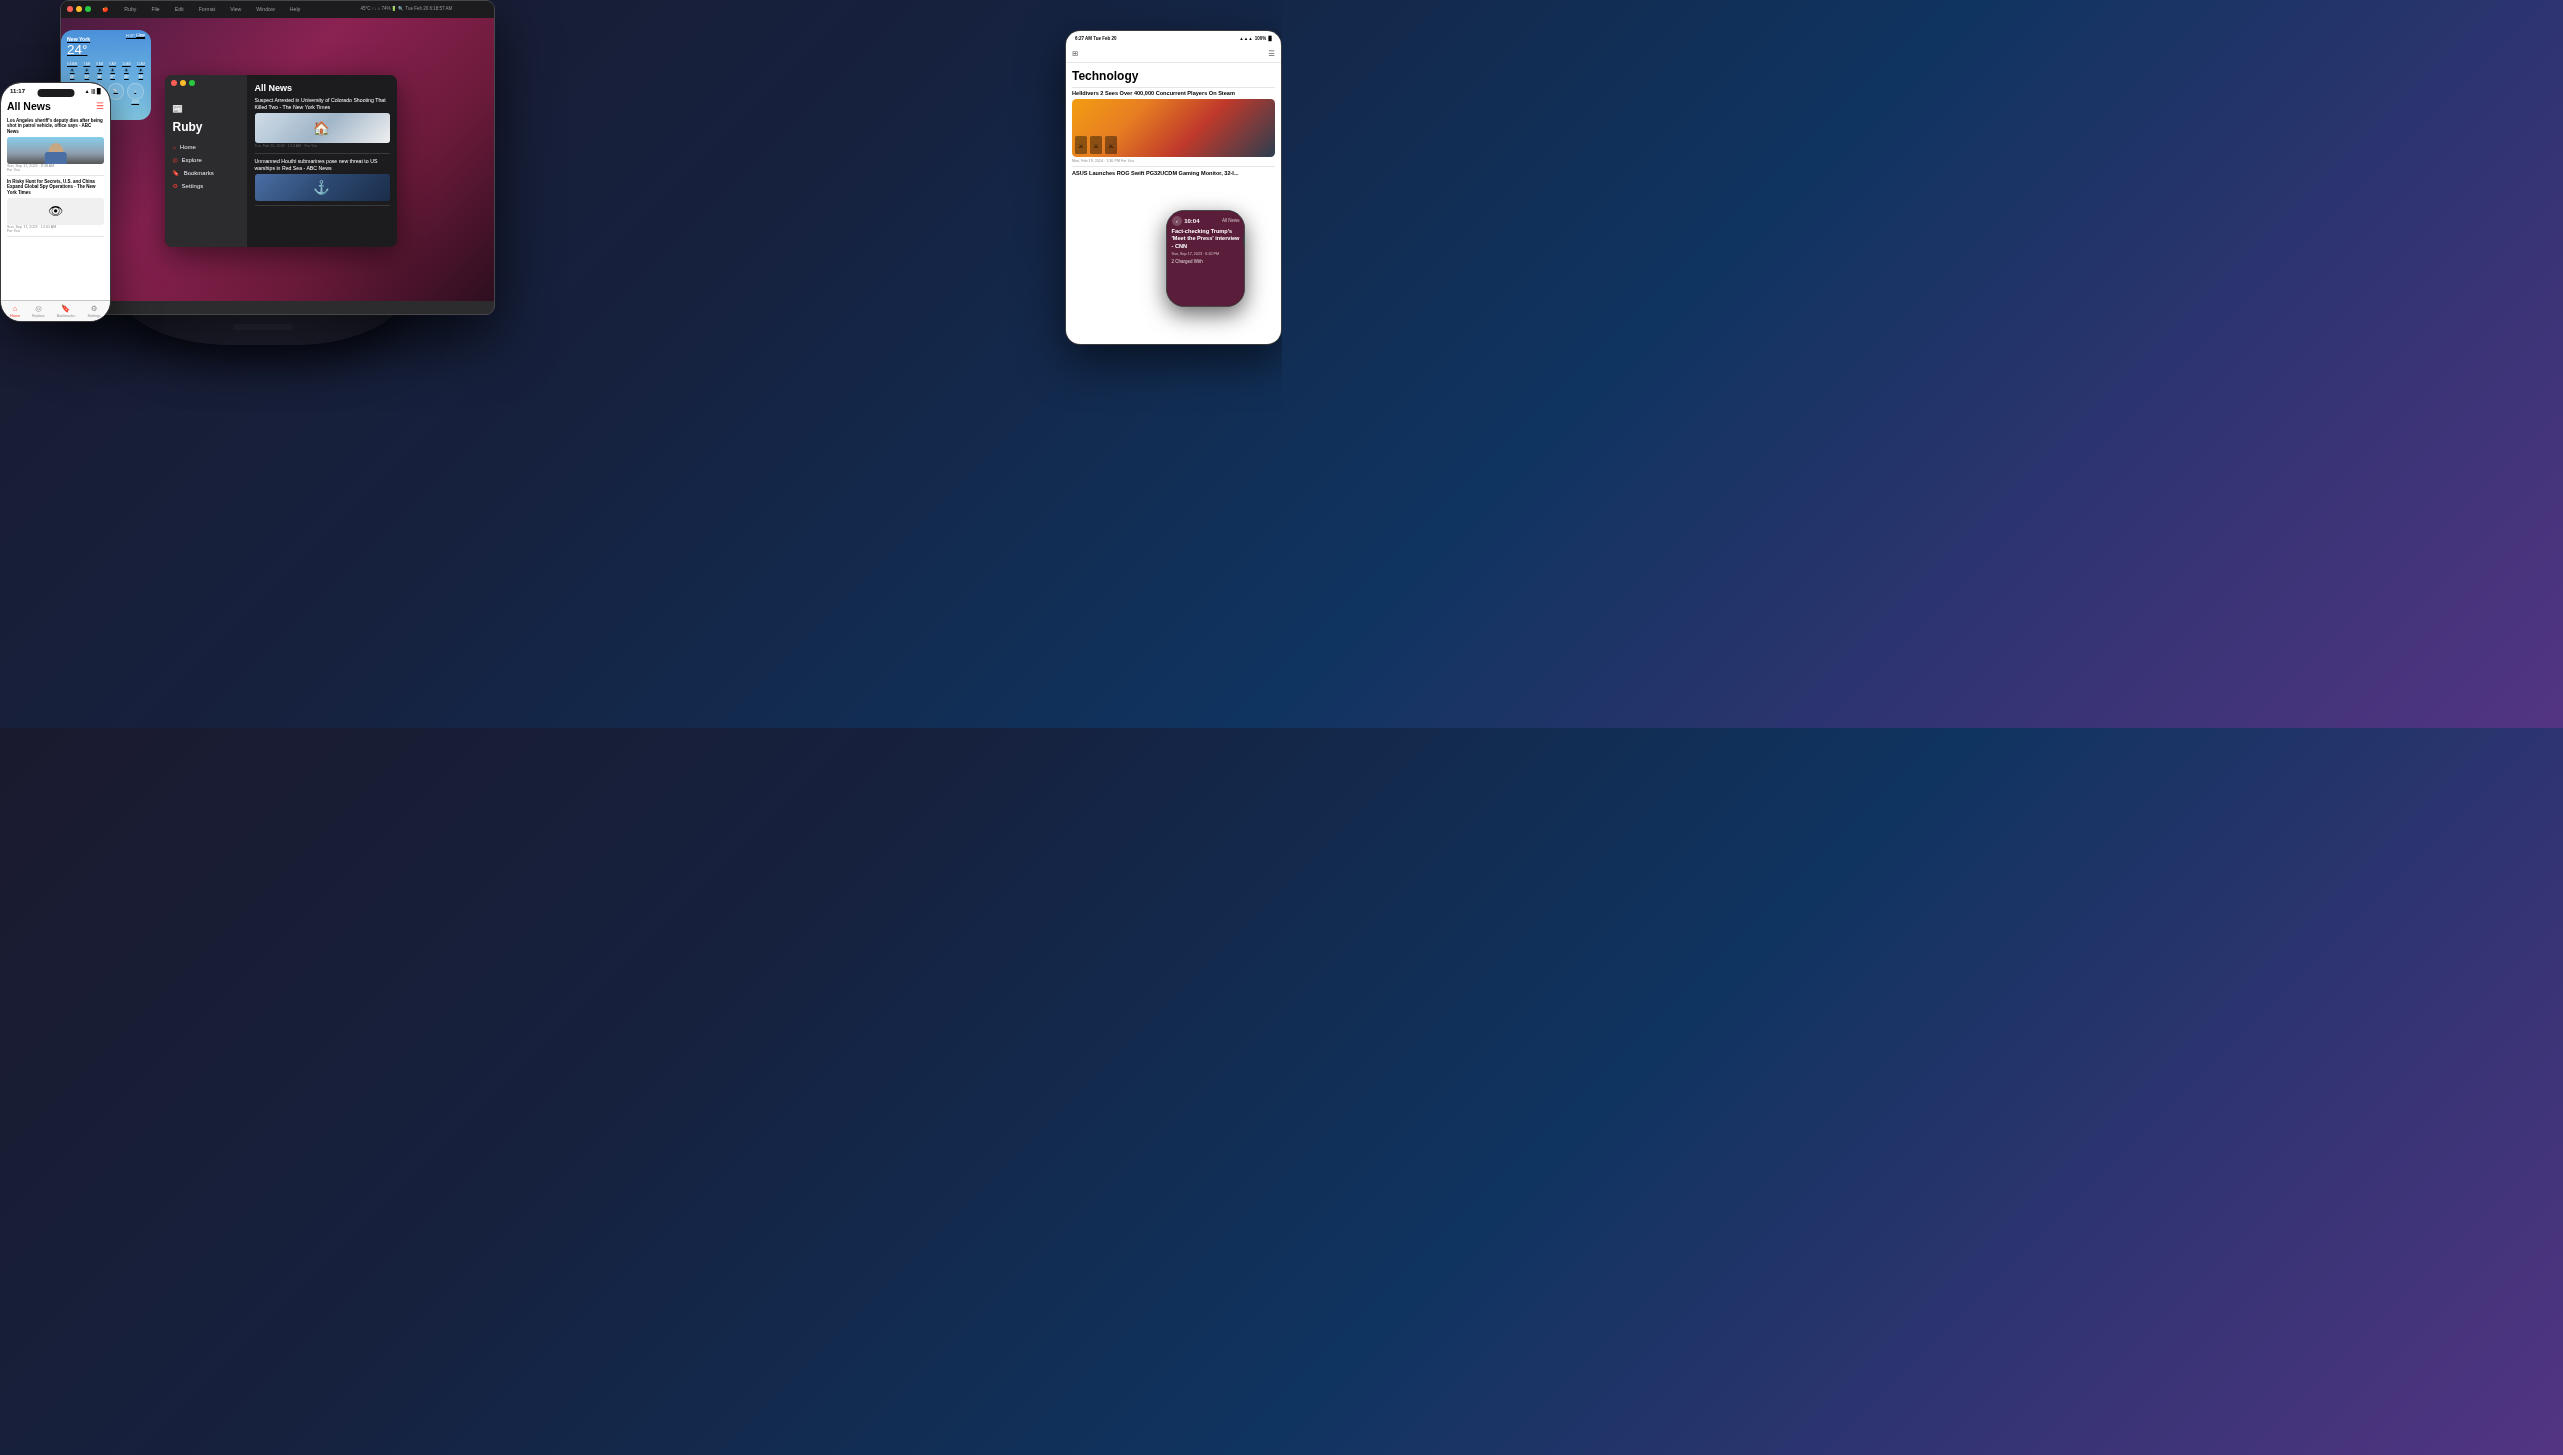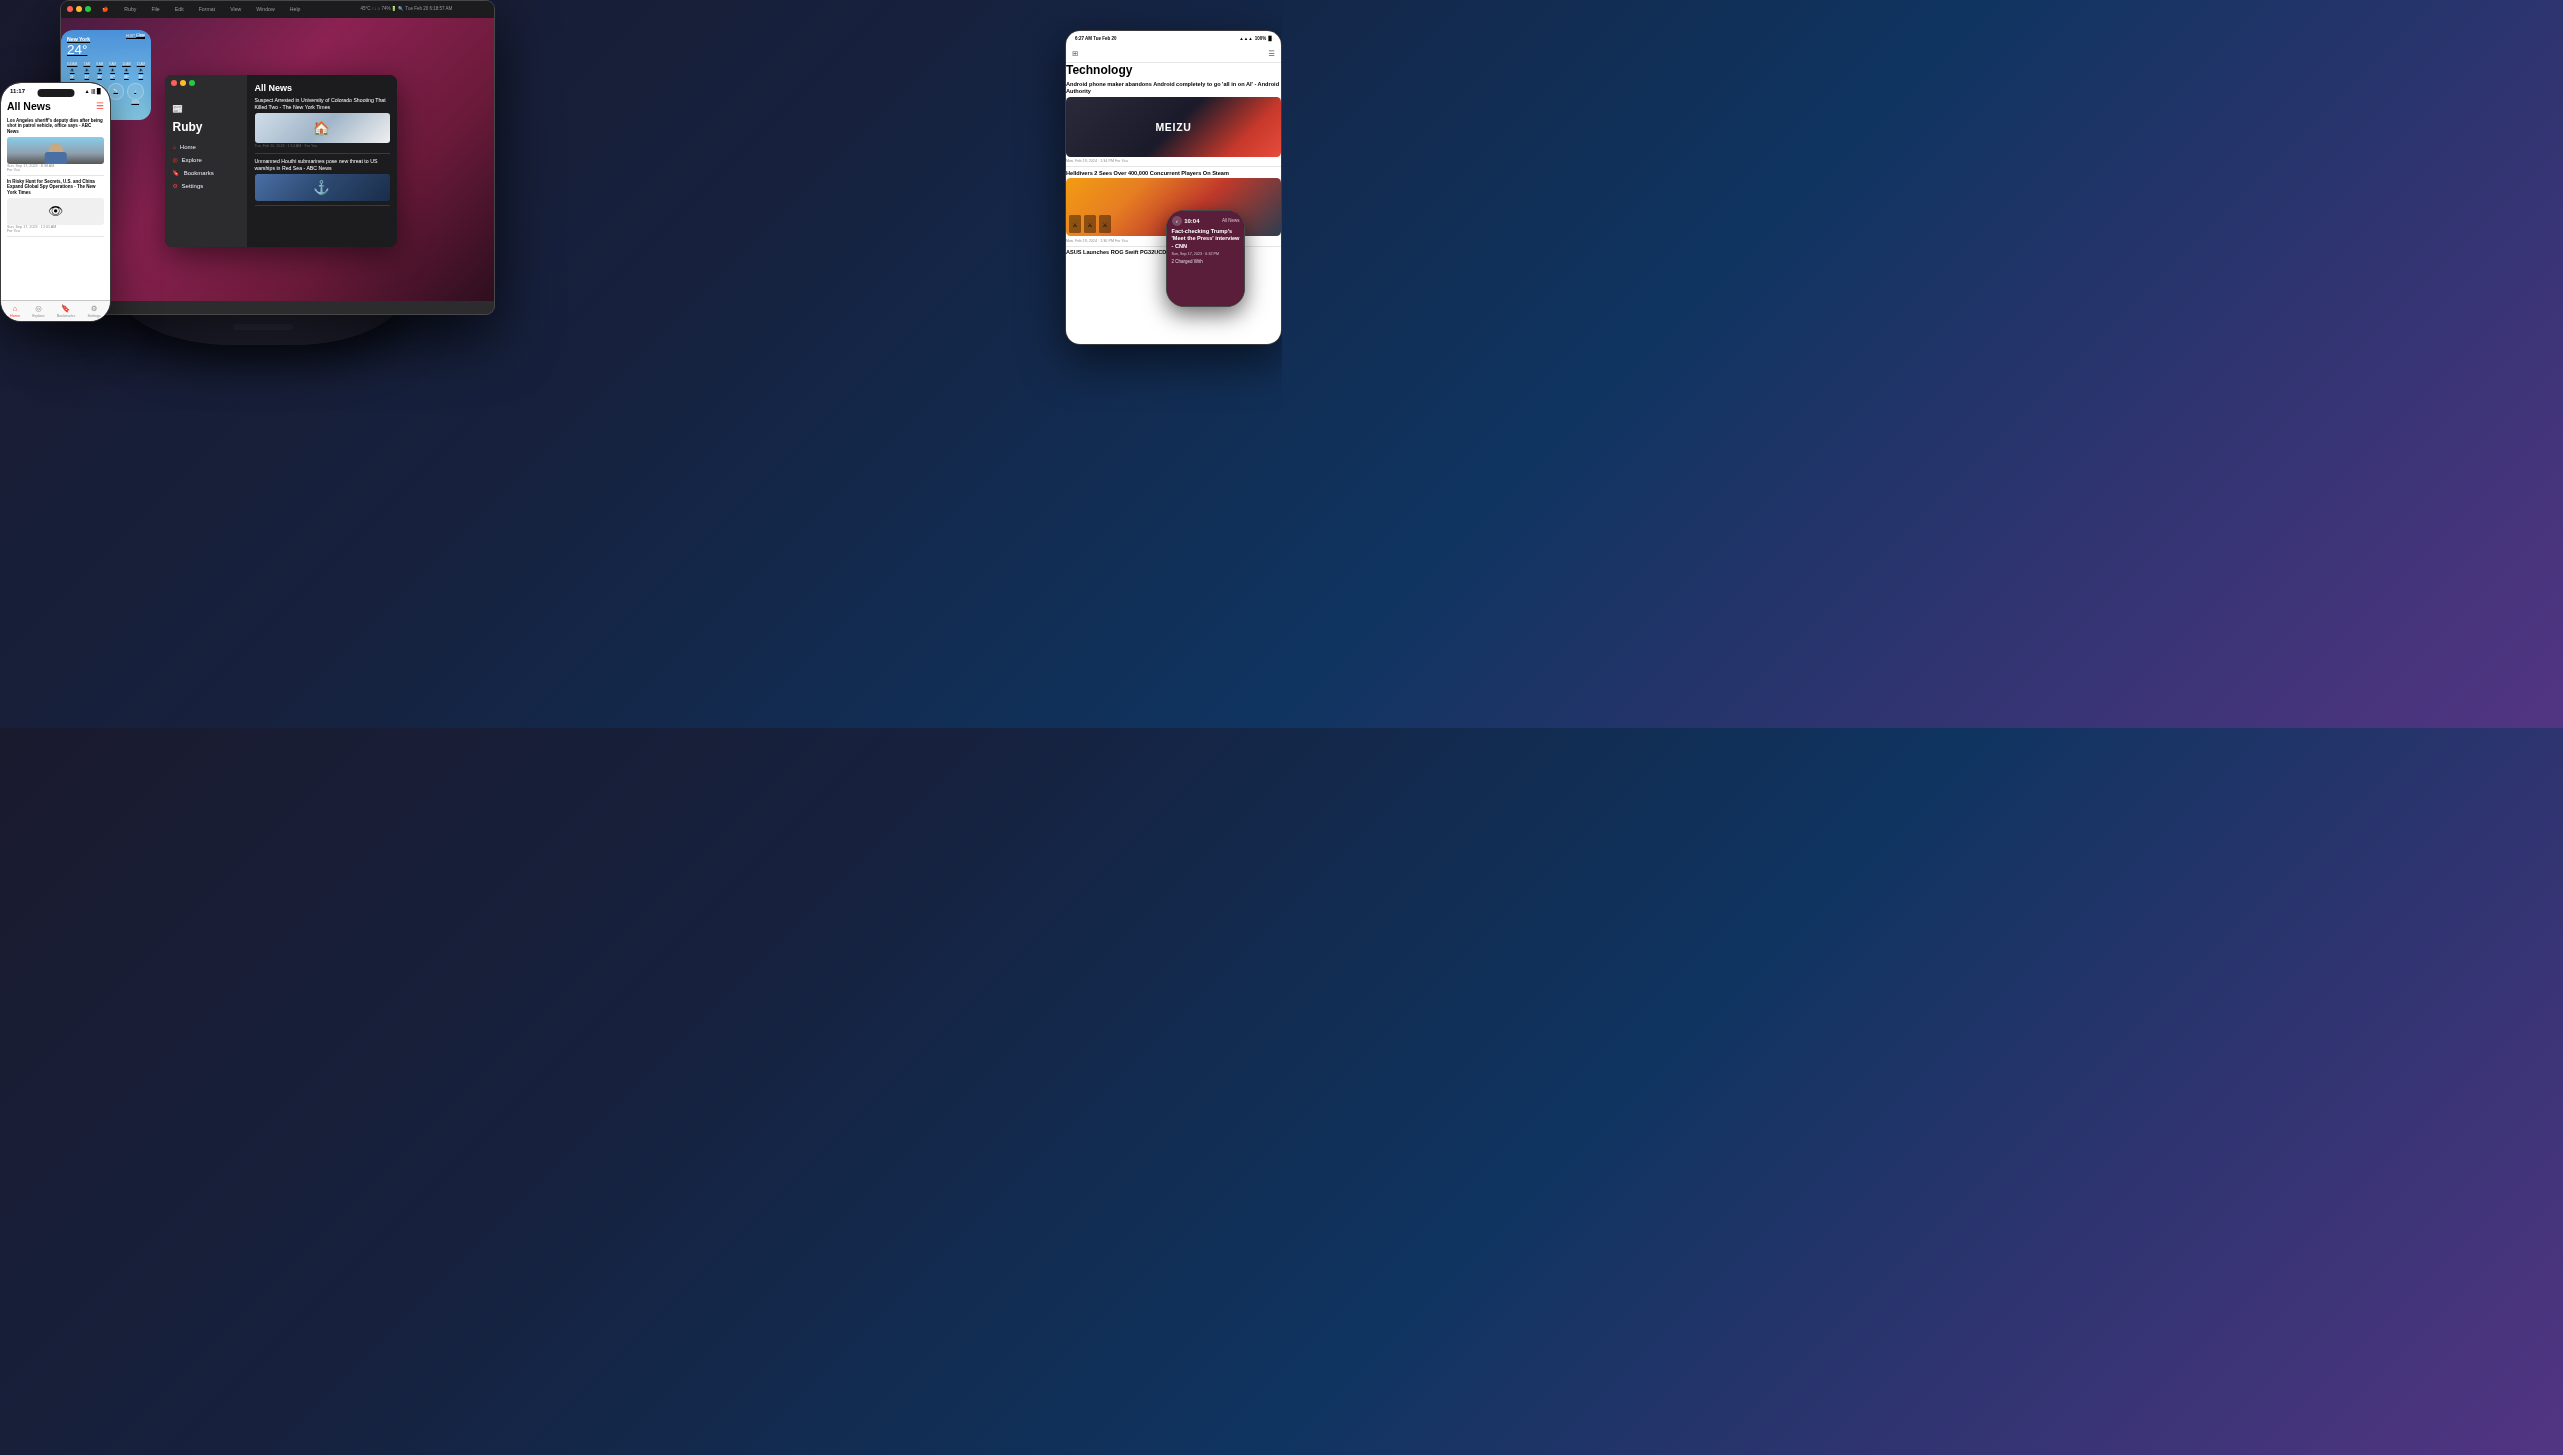--- a/index.html
+++ b/index.html
@@ -334,20 +334,21 @@
       align-items: center;
       justify-content: space-between;
       padding: 0 6px;
       border-bottom: 0.4px solid #e5e5ea;
     }
     .ipad-toolbar-icon { font-size: 7.5px; color: #636366; }
     .ipad-content {
       background: #fff;
       height: calc(100% - 31.5px);
       overflow: hidden;
+      padding: 6px;
     }
     .ipad-section-title {
       font-size: 12px;
       font-weight: 700;
       color: #000;
       margin-bottom: 4.5px;
     }
     .ipad-article-meta { font-size: 3.7px; color: #8e8e93; margin-bottom: 3px; }
     .ipad-meizu-img {
       width: 100%;
@@ -687,26 +688,20 @@
     </div>
   </div>
   <div class="ipad-toolbar">
     <span class="ipad-toolbar-icon">⊞</span>
     <span></span>
     <span class="ipad-toolbar-icon">☰</span>
   </div>
   <div class="ipad-content">
     <div class="ipad-section-title">Technology</div>
 
-    <div>
-      <div class="ipad-news-header-article">Android phone maker abandons Android completely to go 'all in on AI' - Android Authority</div>
-      <div class="ipad-meizu-img">MEIZU</div>
-      <div class="ipad-article-meta">Mon, Feb 19, 2024 · 1:34 PM
-For You</div>
-    </div>
 
     <div class="ipad-divider"></div>
 
     <div>
       <div class="ipad-news-header-article">Helldivers 2 Sees Over 400,000 Concurrent Players On Steam</div>
       <div class="ipad-helldivers-img">
         <div style="display:flex; gap:3px;">
           <div style="width:12px; height:18px; background:rgba(0,0,0,0.4); border-radius:1.5px; display:flex; align-items:center; justify-content:center; font-size:6px;">⚔</div>
           <div style="width:12px; height:18px; background:rgba(0,0,0,0.4); border-radius:1.5px; display:flex; align-items:center; justify-content:center; font-size:6px;">⚔</div>
           <div style="width:12px; height:18px; background:rgba(0,0,0,0.4); border-radius:1.5px; display:flex; align-items:center; justify-content:center; font-size:6px;">⚔</div>

